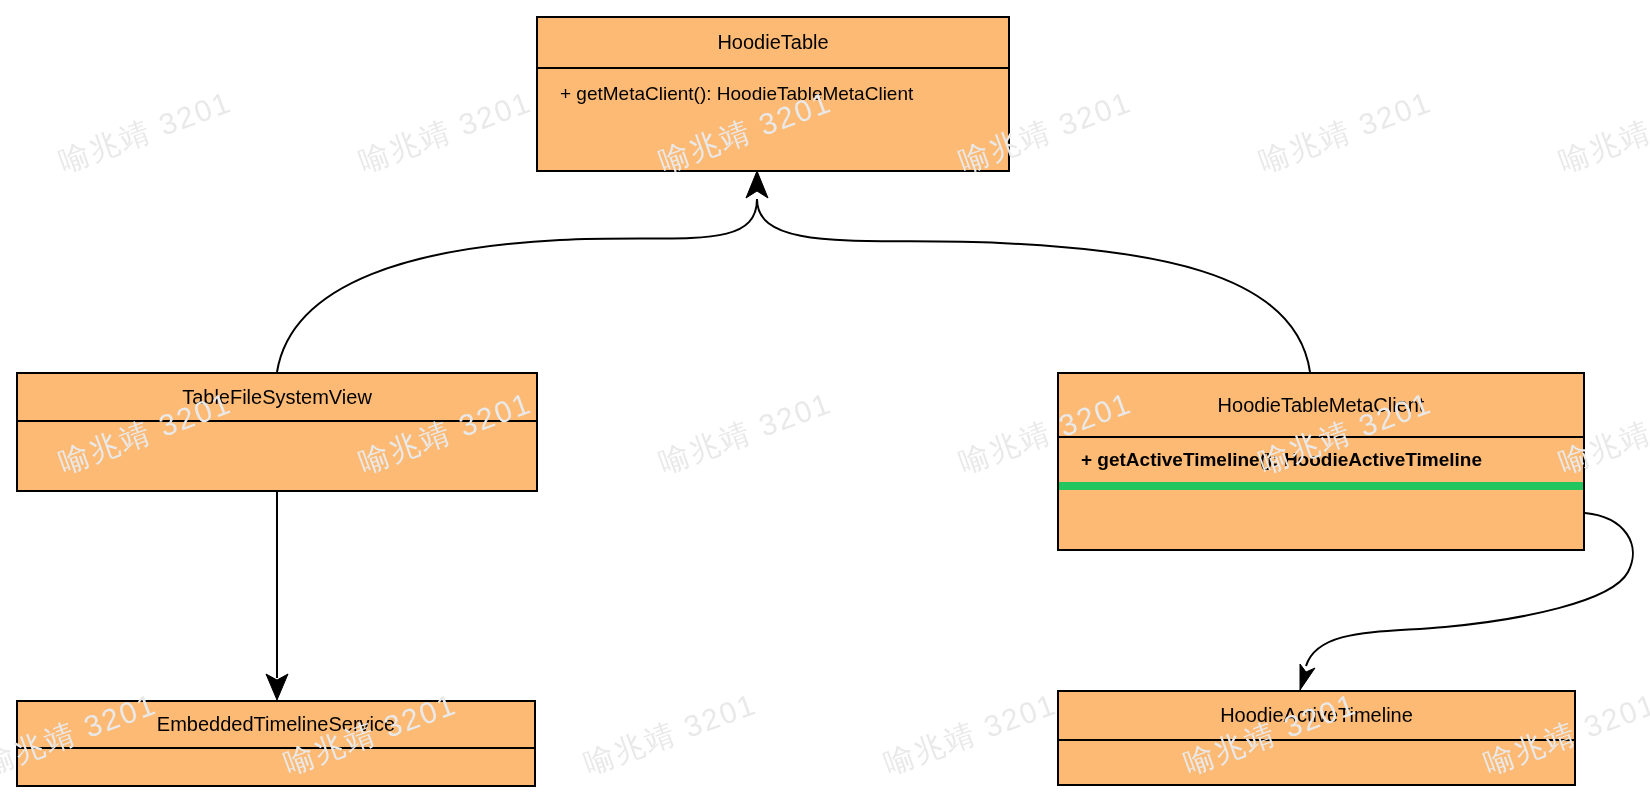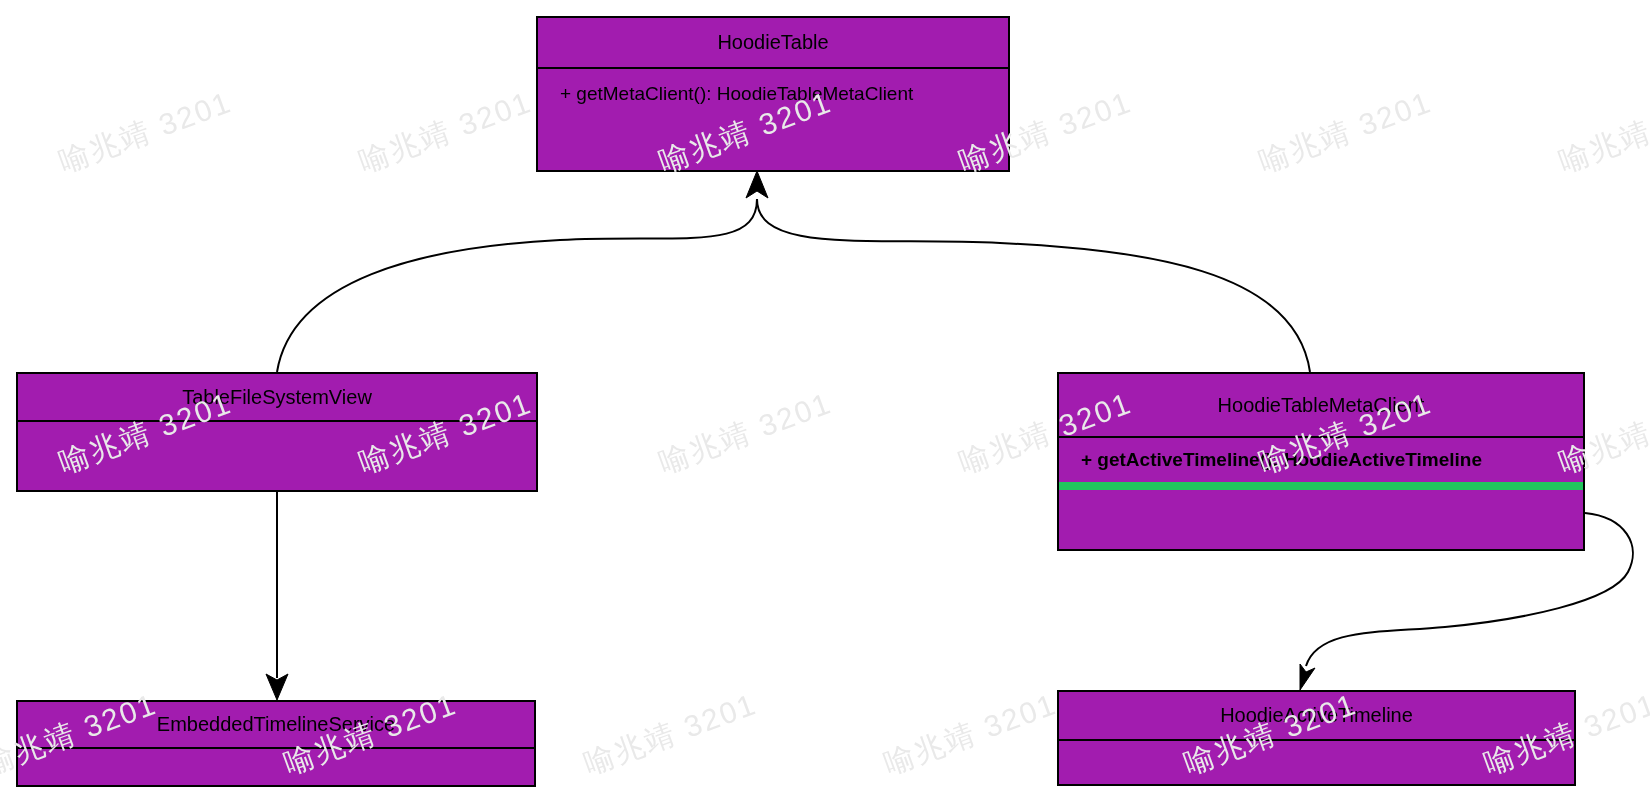--- a/index.html
+++ b/index.html
@@ -10,21 +10,21 @@
     color: #000;
   }
   .canvas { position: relative; width: 1650px; height: 812px; background: #fff; }
 
   svg.arrows { position: absolute; left: 0; top: 0; width: 1650px; height: 812px; }
   svg.arrows path { fill: none; stroke: #000; stroke-width: 2; }
   svg.arrows polygon { fill: #000; stroke: #000; stroke-width: 1; }
 
   .uml-class {
     position: absolute;
-    background: #a21caf;
+    background: #fdba74;
     border: 2px solid #000;
     box-sizing: border-box;
   }
   .uml-title {
     display: flex; align-items: center; justify-content: center;
     font-size: 20px;
     border-bottom: 2px solid #000;
     box-sizing: border-box;
     white-space: nowrap;
   }

